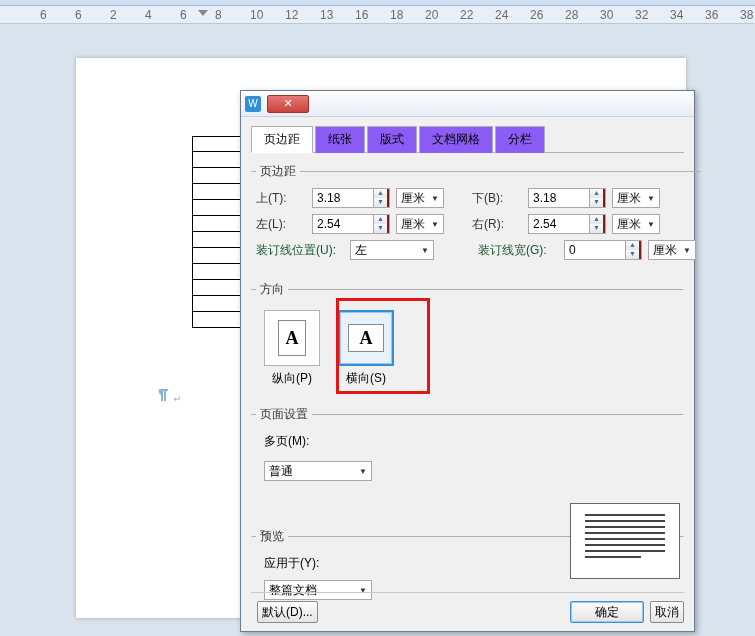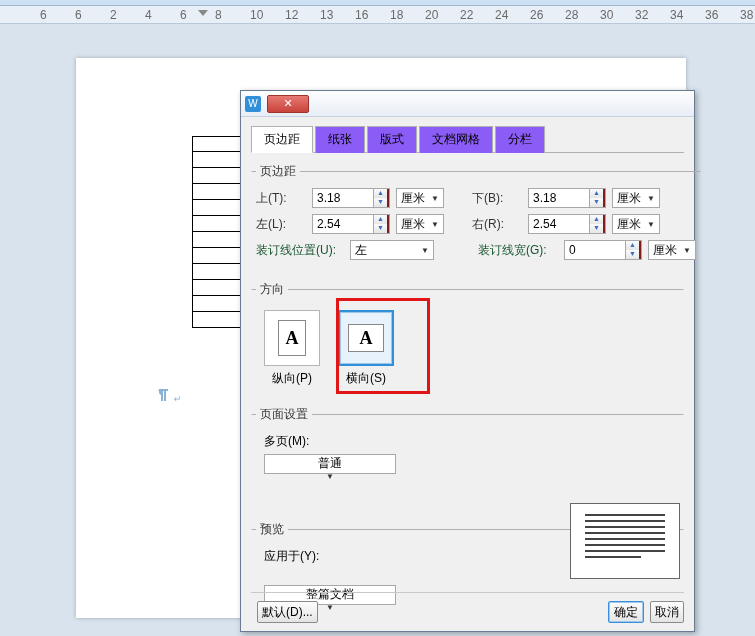--- a/index.html
+++ b/index.html
@@ -38,38 +38,38 @@
 .lbl { width: 52px; color: #333; }
 .lbl-w { width: 90px; color: #14532d; }
 .spin { display: flex; width: 78px; height: 20px; border: 1px solid #a8a8a8; background: #7f1d1d; }
 .spin input { border: none; width: 60px; padding: 0 4px; outline: none; }
 .spin .btns { width: 14px; display: flex; flex-direction: column; border-left: 1px solid #a8a8a8; }
 .spin .b { flex: 1; background: linear-gradient(#fbfbfb,#e6e6e6); text-align: center; font-size: 7px; color: #3a6fc0; line-height: 8px; }
 .unit { width: 48px; height: 20px; border: 1px solid #a8a8a8; background: #fff; display: flex; align-items: center; padding: 0 4px; justify-content: space-between; margin-left: 2px; }
 .unit .arr, .combo .arr { font-size: 8px; color: #333; }
 .combo { height: 20px; border: 1px solid #a8a8a8; background: #fff; display: flex; align-items: center; justify-content: space-between; padding: 0 4px; }
 .combo.w1 { width: 84px; }
-.combo.w2 { width: 132px; flex-direction: column; }
+.combo.w2 { width: 108px; }
 .gap { width: 20px; }
 
 .orient { display: flex; gap: 18px; padding: 4px 8px; }
 .orient-item { text-align: center; }
 .orient-box { width: 56px; height: 56px; border: 1px solid #b4b4b4; background: #fff; display: flex; align-items: center; justify-content: center; margin-bottom: 4px; }
 .orient-item.sel .orient-box { border: 2px solid #2f8fd8; background: #e8f2fc; box-shadow: inset 0 0 0 1px #9cc6ea; }
 .orient-page { background: #fff; border: 1px solid #888; display: flex; align-items: center; justify-content: center; font-family: serif; font-size: 18px; font-weight: bold; }
 .orient-page.portrait { width: 28px; height: 36px; }
 .orient-page.landscape { width: 36px; height: 28px; }
 .red-box { position: absolute; border: 3px solid #e01515; pointer-events: none; }
 
 .preview-box { position: absolute; right: 14px; bottom: 52px; width: 110px; height: 76px; border: 1px solid #666; background: #fff; padding: 10px 14px; }
 .preview-box .ln { height: 2px; background: #444; margin-bottom: 4px; }
 
 .dlg-footer { position: absolute; bottom: 8px; left: 10px; right: 10px; display: flex; align-items: center; border-top: 1px solid #c8c8c8; padding-top: 8px; }
 .btn { height: 22px; padding: 0 4px; border: 1px solid #8a8a8a; background: linear-gradient(#fdfdfd,#e4e4e4); border-radius: 2px; margin-left: 6px; }
-.btn.primary { border: 1px solid #3a8fe0; box-shadow: 0 0 0 1px #9cc6ea inset; padding: 0 5px; }
+.btn.primary { border: 1px solid #3a8fe0; box-shadow: 0 0 0 1px #9cc6ea inset; padding: 0 24px; }
 .spacer { flex: 1; }
 </style>
 </head>
 <body>
 
 <div class="topbar"></div>
 <div class="ruler">
   <span class="marker"></span>
 <span class="tick" style="left: 40px;">6</span>
     <span class="tick" style="left: 75px;">6</span>
@@ -227,32 +227,32 @@
             </div>
           <div>横向(S)</div>
         </div>
       </div>
       <div class="red-box" style="top:0px;left:84px;width:94px;height:96px"></div>
     </fieldset>
 
     <fieldset>
       <legend>页面设置</legend>
       <div style="padding:2px 8px">
-        <div style="margin-bottom:4px">多页(M):</div>
+        <div style="margin-bottom:11px">多页(M):</div>
         <div class="combo w2">
             <span>普通</span>
             <span class="arr">▼</span>
           </div>
       </div>
     </fieldset>
 
     <fieldset style="margin-top:40px">
       <legend>预览</legend>
       <div style="padding:2px 8px">
-        <div style="margin-bottom:20px">应用于(Y):</div>
+        <div style="margin-bottom:8px">应用于(Y):</div>
         <div class="combo w2">
             <span>整篇文档</span>
             <span class="arr">▼</span>
           </div>
       </div>
     </fieldset>
 
     <div class="preview-box">
       <div class="ln"></div>
         <div class="ln"></div>

